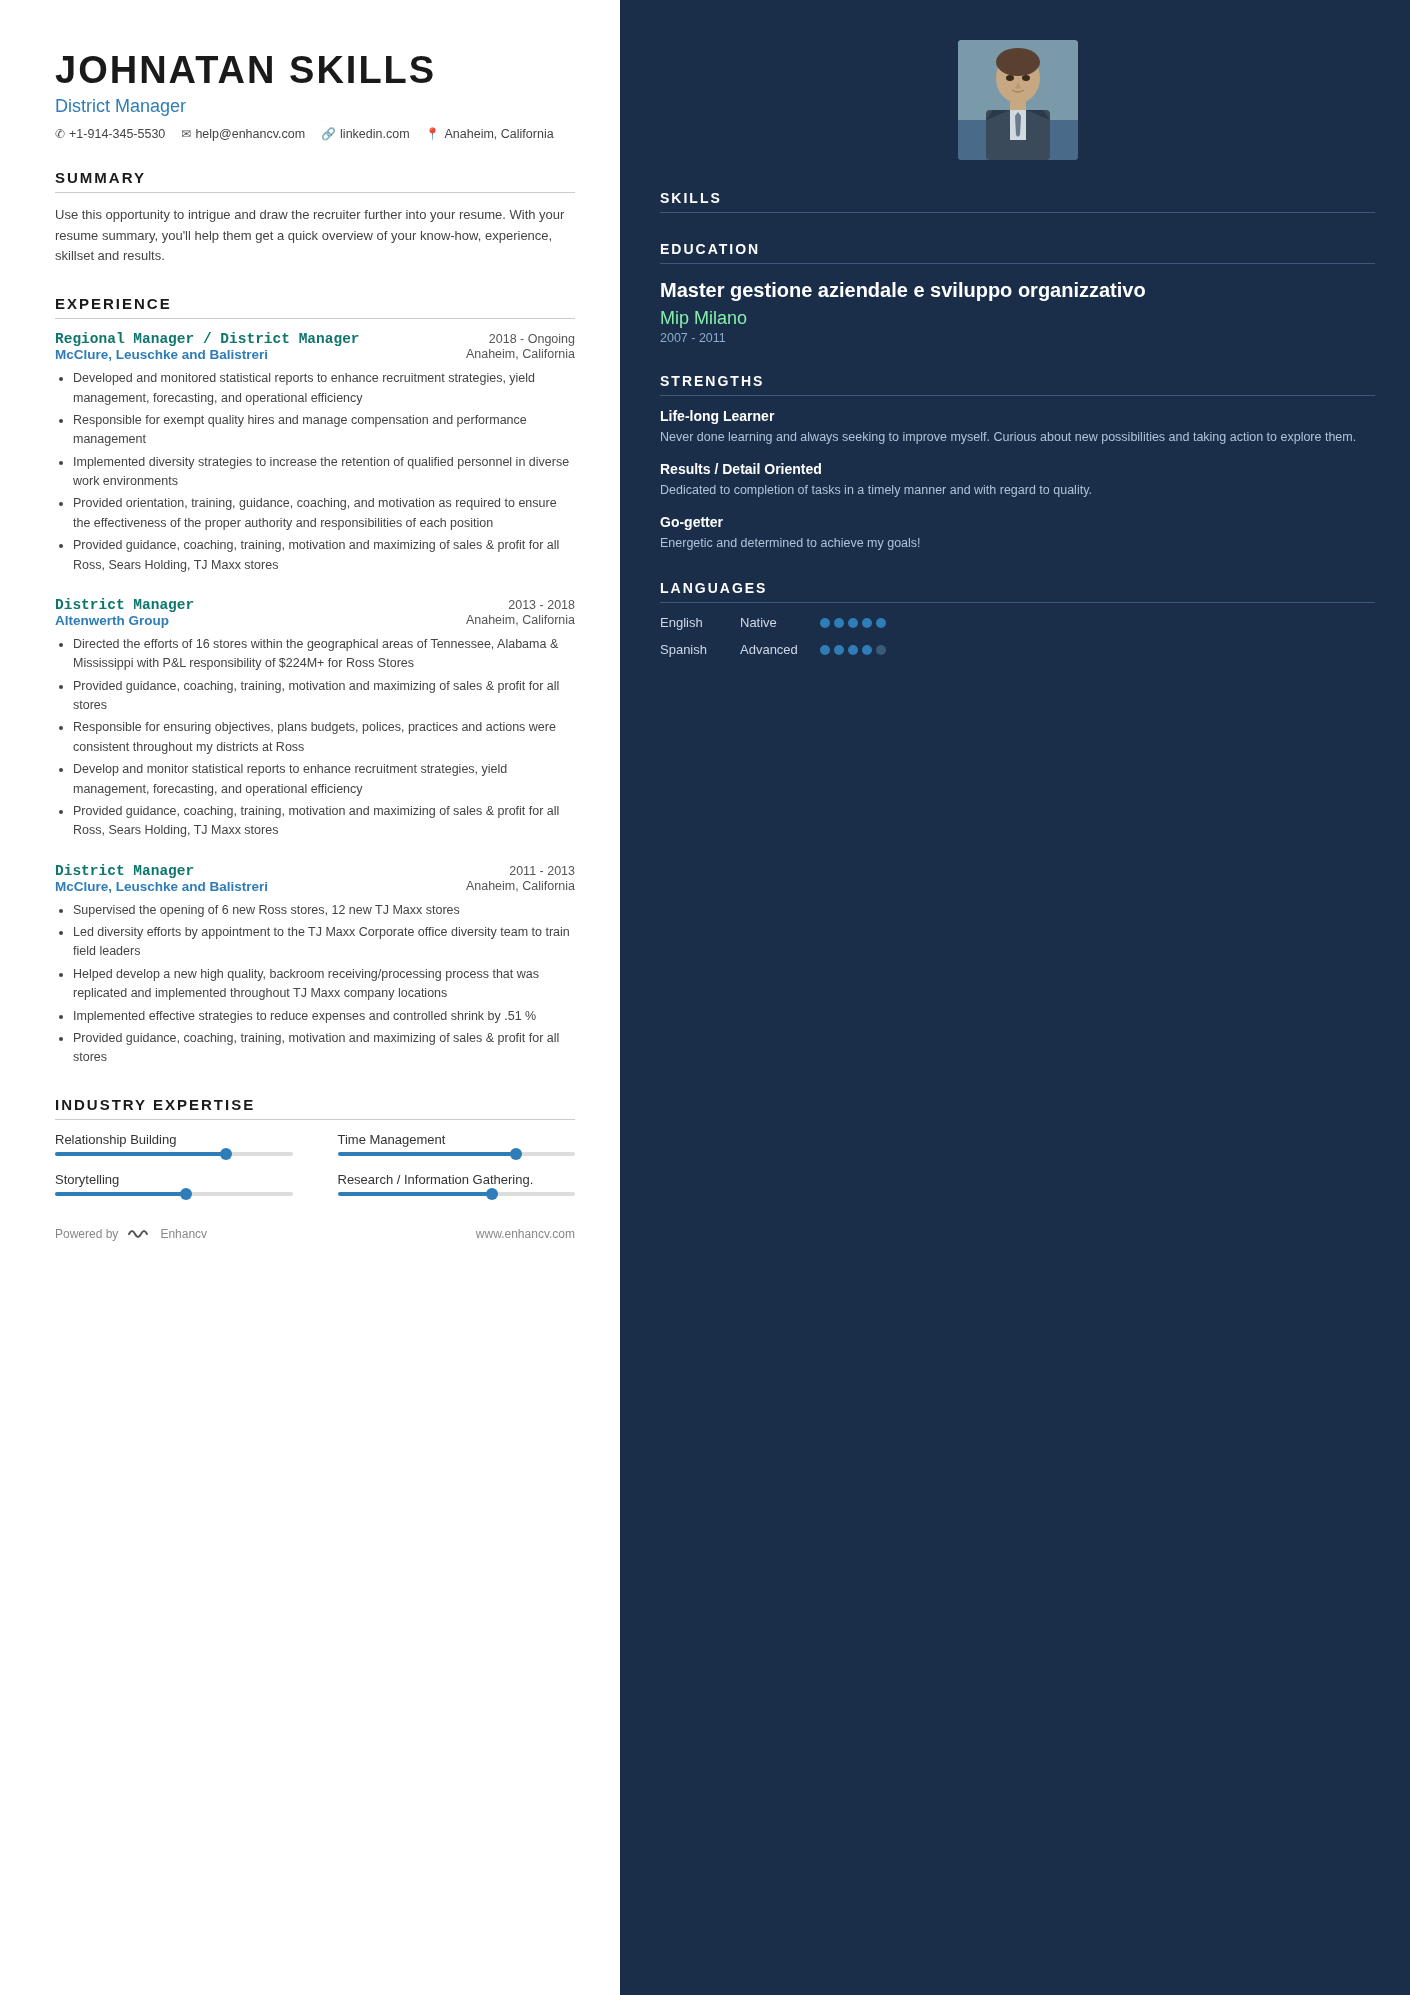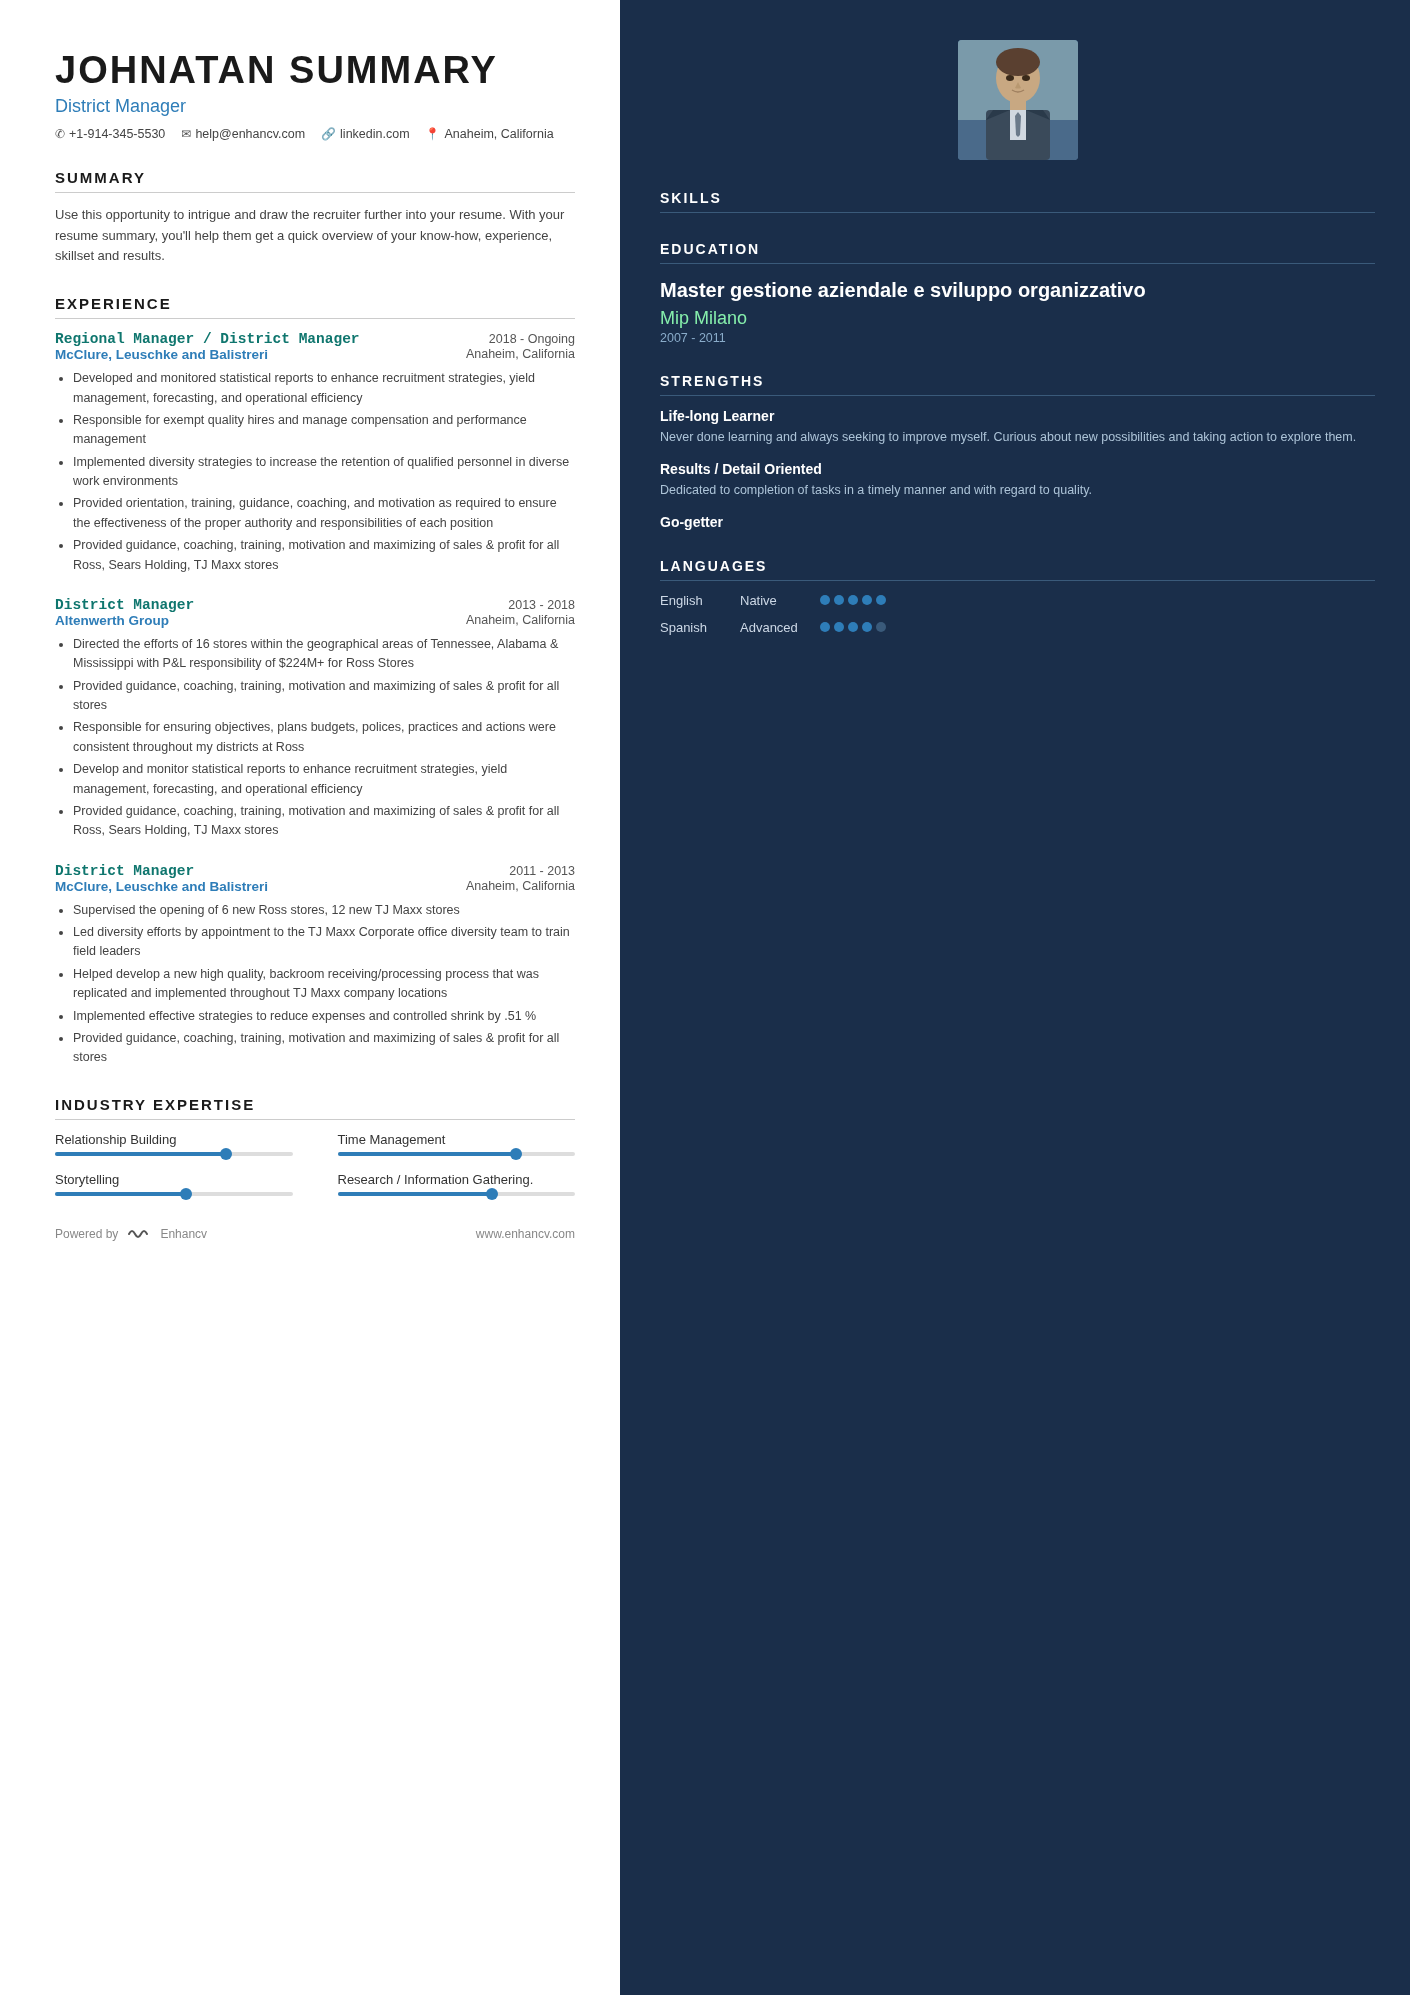--- a/index.html
+++ b/index.html
@@ -280,21 +280,21 @@
     }
     .lang-dot.filled { background: #2e7db8; }
     .lang-dot.empty { background: #3a5a7a; }
   </style>
 </head>
 <body>
 
 <div class="left-col">
 
   <div class="name-block">
-    <div class="candidate-name">JOHNATAN SUMMARY</div>
+    <div class="candidate-name">JOHNATAN SKILLS</div>
     <div class="candidate-title">District Manager</div>
     <div class="contact-line">
       <span class="contact-item">
         <span class="contact-icon">✆</span>
         <span>+1-914-345-5530</span>
       </span>
       <span class="contact-item">
         <span class="contact-icon">✉</span>
         <span>help@enhancv.com</span>
       </span>
@@ -474,20 +474,21 @@
   <div class="right-section">
     <div class="right-section-title">STRENGTHS</div>
 
     <div class="strength-name">Life-long Learner</div>
     <div class="strength-desc">Never done learning and always seeking to improve myself. Curious about new possibilities and taking action to explore them.</div>
 
     <div class="strength-name">Results / Detail Oriented</div>
     <div class="strength-desc">Dedicated to completion of tasks in a timely manner and with regard to quality.</div>
 
     <div class="strength-name">Go-getter</div>
+    <div class="strength-desc">Energetic and determined to achieve my goals!</div>
   </div>
 
   <div class="right-section">
     <div class="right-section-title">LANGUAGES</div>
 
     <div class="lang-row">
       <span class="lang-name">English</span>
       <span class="lang-level">Native</span>
       <div class="lang-dots">
         <div class="lang-dot filled"></div>

